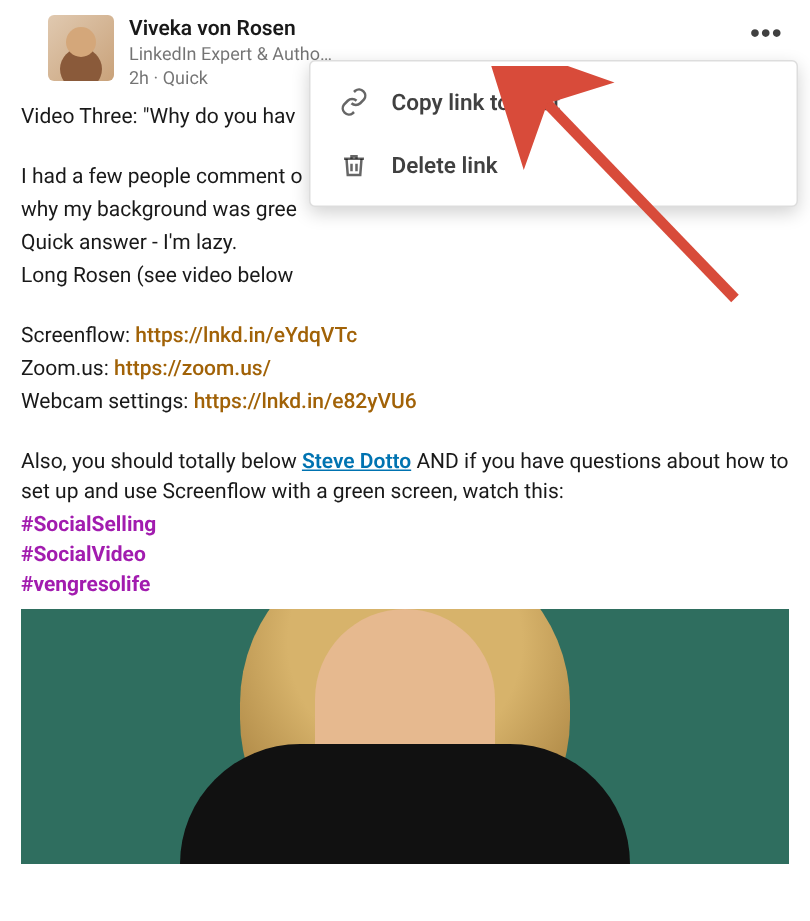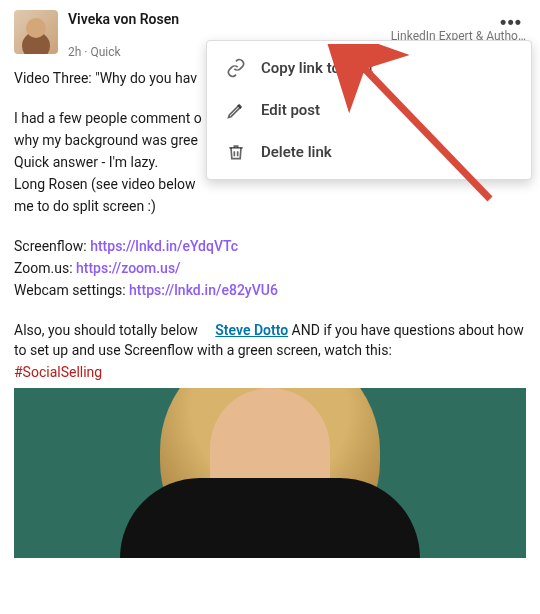--- a/index.html
+++ b/index.html
@@ -10,20 +10,21 @@
       height: 614px;
       overflow: hidden;
       position: relative;
       color: rgba(0,0,0,0.9);
     }
     .post-header {
       display: flex;
       padding: 10px 14px 2px 14px;
       align-items: flex-start;
       position: relative;
+      margin-left: 18px;
     }
     .avatar {
       width: 44px;
       height: 44px;
       border-radius: 4px;
       background: linear-gradient(135deg,#e0c9b0 0%, #c9a27a 100%);
       margin-right: 10px;
       flex-shrink: 0;
       position: relative;
       overflow: hidden;
@@ -42,21 +43,20 @@
       font-weight: 600;
       font-size: 14px;
       color: rgba(0,0,0,0.9);
       line-height: 18px;
     }
     .author-headline {
       font-size: 12px;
       color: rgba(0,0,0,0.55);
       white-space: nowrap;
       line-height: 16px;
-      text-align: right;
     }
     .post-meta {
       font-size: 12px;
       color: rgba(0,0,0,0.55);
       line-height: 16px;
     }
     .more-btn {
       position: absolute;
       right: 14px;
       top: 8px;
@@ -68,34 +68,34 @@
       background:none;border:none;
       padding:4px;
     }
     .post-body {
       padding: 6px 14px 10px 14px;
       font-size: 14px;
       line-height: 20px;
       color: rgba(0,0,0,0.9);
     }
     .post-body a.link {
-      color: #8b5cf6;
+      color: #a16207;
       text-decoration: none;
       font-weight:500;
     }
     .post-body a.hashtag {
-      color: #b91c1c;
+      color: #a21caf;
       text-decoration:none;
-      font-weight:400;
+      font-weight:700;
       display:block;
       line-height:20px;
     }
     .post-body p { margin-bottom: 2px; }
     .sp { height: 18px; }
-    .mention { color:#0073b1; font-weight:600;margin-left:14px; }
+    .mention { color:#0073b1; font-weight:600; }
     .video-thumb {
       margin-top:6px;
       width:100%;
       height:170px;
       background:#3a7a6a;
       position:relative;
       overflow:hidden;
     }
     .video-thumb .face {
       position:absolute;
@@ -189,29 +189,20 @@
       <svg viewBox="0 0 24 24" fill="none" stroke-width="2">
         <path d="M10 13a5 5 0 0 0 7 0l3-3a5 5 0 0 0-7-7l-1 1"></path>
         <path d="M14 11a5 5 0 0 0-7 0l-3 3a5 5 0 0 0 7 7l1-1"></path>
       </svg>
     </span>
     <span>Copy link to post</span>
   </div>
   <div class="menu-item">
     <span class="menu-icon">
       <svg viewBox="0 0 24 24" fill="none" stroke-width="2">
-        <path d="M3 21l3-1 12-12-2-2L4 18l-1 3z"></path>
-        <path d="M14 6l4 4"></path>
-      </svg>
-    </span>
-    <span>Edit post</span>
-  </div>
-  <div class="menu-item">
-    <span class="menu-icon">
-      <svg viewBox="0 0 24 24" fill="none" stroke-width="2">
         <path d="M4 7h16"></path>
           <path d="M10 7V5h4v2"></path>
         <path d="M6 7l1 13h10l1-13"></path>
         <path d="M10 11v6M14 11v6"></path>
       </svg>
     </span>
     <span>Delete link</span>
   </div>
 </div>
 
@@ -224,36 +215,37 @@
   <line x1="180" y1="155" x2="50" y2="20" stroke="#d84b3a" stroke-width="7" marker-end="url(#ah)"></line>
 </svg>
 
 <div class="post-body">
   <p>Video Three: "Why do you hav</p>
   <div class="sp"></div>
   <p>I had a few people comment o</p>
   <p>why my background was gree</p>
   <p>Quick answer - I'm lazy.</p>
   <p>Long Rosen (see video below</p>
-  <p>me to do split screen :)</p>
   <div class="sp"></div>
   <p>
     <span>Screenflow: </span><a href="#" class="link">https://lnkd.in/eYdqVTc</a>
   </p>
   <p>
     <span>Zoom.us: </span><a href="#" class="link">https://zoom.us/</a>
   </p>
   <p>
     <span>Webcam settings: </span><a href="#" class="link">https://lnkd.in/e82yVU6</a>
   </p>
   <div class="sp"></div>
   <p>
     <span>Also, you should totally below  </span><a href="#" class="mention">Steve Dotto</a><span> AND if you have questions about how to set up and use Screenflow  with a green screen, watch this:</span>
   </p>
   <a href="#" class="hashtag">#SocialSelling</a>
+  <a href="#" class="hashtag">#SocialVideo</a>
+  <a href="#" class="hashtag">#vengresolife</a>
 
   <div class="video-thumb">
     <div class="bg"></div>
     <div class="hair"></div>
     <div class="face"></div>
     <div class="shoulders"></div>
   </div>
 </div>
 
 </body></html>

